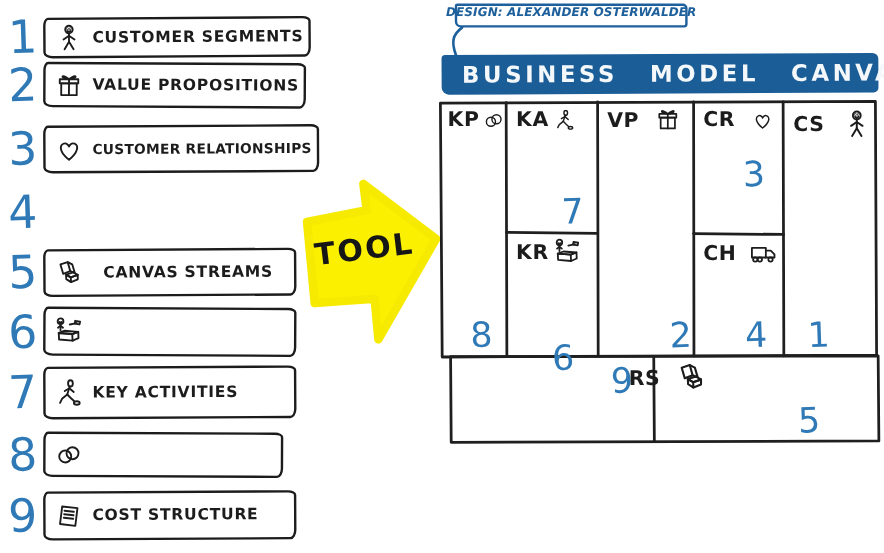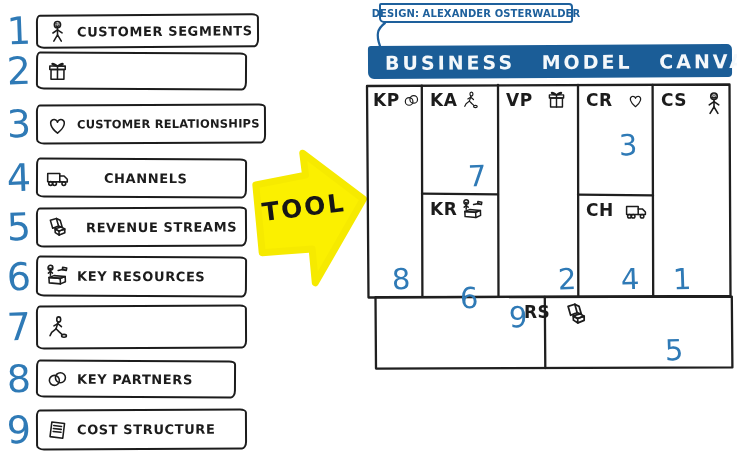--- a/index.html
+++ b/index.html
@@ -18,37 +18,37 @@
   .ic24{width:25px;height:25px;}
   .ic18{width:19px;height:19px;}
 
   
   #arrow-svg{position:absolute;left:249px;top:147px;width:122px;height:144px;}
   #tool-label{position:absolute;left:262px;top:193px;font-size:25px;font-weight:600;
               letter-spacing:2px;transform:rotate(-7deg);color:#161616;}
 
   
   #design-box{position:absolute;left:379px;top:3px;width:194px;height:20px;box-sizing:border-box;
-              border:2px solid #1e609c;border-radius:2px 4px 3px 5px;display:flex;align-items:center;
-              justify-content:center;}
+              border:2px solid #1e609c;border-radius:2px 4px 3px 5px;display:flex;align-items:flex-start;
+              justify-content:center;font-style:italic;}
   #design-box span{color:#1e609c;font-size:10px;font-weight:bold;letter-spacing:.1px;white-space:nowrap;}
   #design-connector{position:absolute;left:372px;top:21px;width:22px;height:28px;}
 
   
   #banner{position:absolute;left:368px;top:45px;width:364px;height:33px;background:#1b5d97;
           border-radius:3px 5px 4px 6px;transform:rotate(-.3deg);display:flex;align-items:center;}
   #banner span{color:#f4f8fb;font-size:19px;font-weight:bold;letter-spacing:3px;word-spacing:17px;
                padding-left:17px;white-space:nowrap;}
 
   
   #grid-svg{position:absolute;left:360px;top:80px;width:377px;height:300px;}
   #grid-svg path{stroke:#1f1f1f;stroke-width:2.3;fill:none;stroke-linecap:round;stroke-linejoin:round;}
   .cell{position:absolute;box-sizing:border-box;display:flex;flex-direction:column;
         justify-content:space-between;padding:6px 8px 2px 8px;}
-  .cell-head{display:flex;align-items:flex-start;gap:4px;}
+  .cell-head{display:flex;align-items:center;gap:4px;}
   .cell-abbr{font-weight:bold;font-size:17px;letter-spacing:.5px;line-height:1.1;}
   .cell-num{align-self:flex-end;color:#2f7ab6;font-size:29px;line-height:1;padding:0 4px 1px 0;
             transform:rotate(-2deg);}
 </style>
 </head>
 <body>
 
 <svg width="0" height="0" style="position:absolute" aria-hidden="true">
   <defs>
     <symbol id="sym-person-icon" viewBox="0 0 24 24">
@@ -124,73 +124,67 @@
         </svg>
       <span class="legend-label">CUSTOMER SEGMENTS</span>
     </div>
   </div>
   <div class="legend-row" style="top:52px">
     <div class="legend-num">2</div>
     <div class="legend-box" style="height:38px;transform:rotate(.3deg)">
       <svg class="ic ic24">
           <use href="#sym-gift-icon" xlink:href="#sym-gift-icon"></use>
         </svg>
+      <span class="legend-label">VALUE PROPOSITIONS</span>
     </div>
   </div>
   <div class="legend-row" style="top:104px">
     <div class="legend-num">3</div>
     <div class="legend-box" style="height:40px;transform:rotate(-.3deg)">
       <svg class="ic ic24">
           <use href="#sym-heart-icon" xlink:href="#sym-heart-icon"></use>
         </svg>
       <span class="legend-label" style="font-size:11.5px;letter-spacing:.2px">CUSTOMER RELATIONSHIPS</span>
     </div>
   </div>
   <div class="legend-row" style="top:158px">
     <div class="legend-num">4</div>
-    <div class="legend-box" style="height:40px;transform:rotate(.25deg)">
-      <svg class="ic ic24">
-          <use href="#sym-truck-icon" xlink:href="#sym-truck-icon"></use>
-        </svg>
-      <span class="legend-label" style="margin-left:34px">CHANNELS</span>
-    </div>
   </div>
   <div class="legend-row" style="top:207px">
     <div class="legend-num">5</div>
     <div class="legend-box" style="height:40px;transform:rotate(-.35deg)">
       <svg class="ic ic24">
           <use href="#sym-revenue-3d-icon" xlink:href="#sym-revenue-3d-icon"></use>
         </svg>
-      <span class="legend-label" style="margin-left:16px">REVENUE STREAMS</span>
+      <span class="legend-label" style="margin-left:16px">CANVAS STREAMS</span>
     </div>
   </div>
   <div class="legend-row" style="top:256px">
     <div class="legend-num">6</div>
     <div class="legend-box" style="height:41px;transform:rotate(.3deg)">
       <svg class="ic ic24">
           <use href="#sym-resources-crate-icon" xlink:href="#sym-resources-crate-icon"></use>
         </svg>
-      <span class="legend-label">KEY RESOURCES</span>
     </div>
   </div>
   <div class="legend-row" style="top:305px">
     <div class="legend-num">7</div>
     <div class="legend-box" style="height:44px;transform:rotate(-.3deg)">
       <svg class="ic ic24">
           <use href="#sym-walking-person-icon" xlink:href="#sym-walking-person-icon"></use>
         </svg>
+      <span class="legend-label">KEY ACTIVITIES</span>
     </div>
   </div>
   <div class="legend-row" style="top:360px">
     <div class="legend-num">8</div>
     <div class="legend-box" style="height:38px;width:200px;flex:none;transform:rotate(.25deg)">
       <svg class="ic ic24">
           <use href="#sym-partner-rings-icon" xlink:href="#sym-partner-rings-icon"></use>
         </svg>
-      <span class="legend-label">KEY PARTNERS</span>
     </div>
   </div>
   <div class="legend-row" style="top:409px">
     <div class="legend-num">9</div>
     <div class="legend-box" style="height:41px;transform:rotate(-.3deg)">
       <svg class="ic ic24">
           <use href="#sym-document-icon" xlink:href="#sym-document-icon"></use>
         </svg>
       <span class="legend-label" style="">COST STRUCTURE</span>
     </div>

